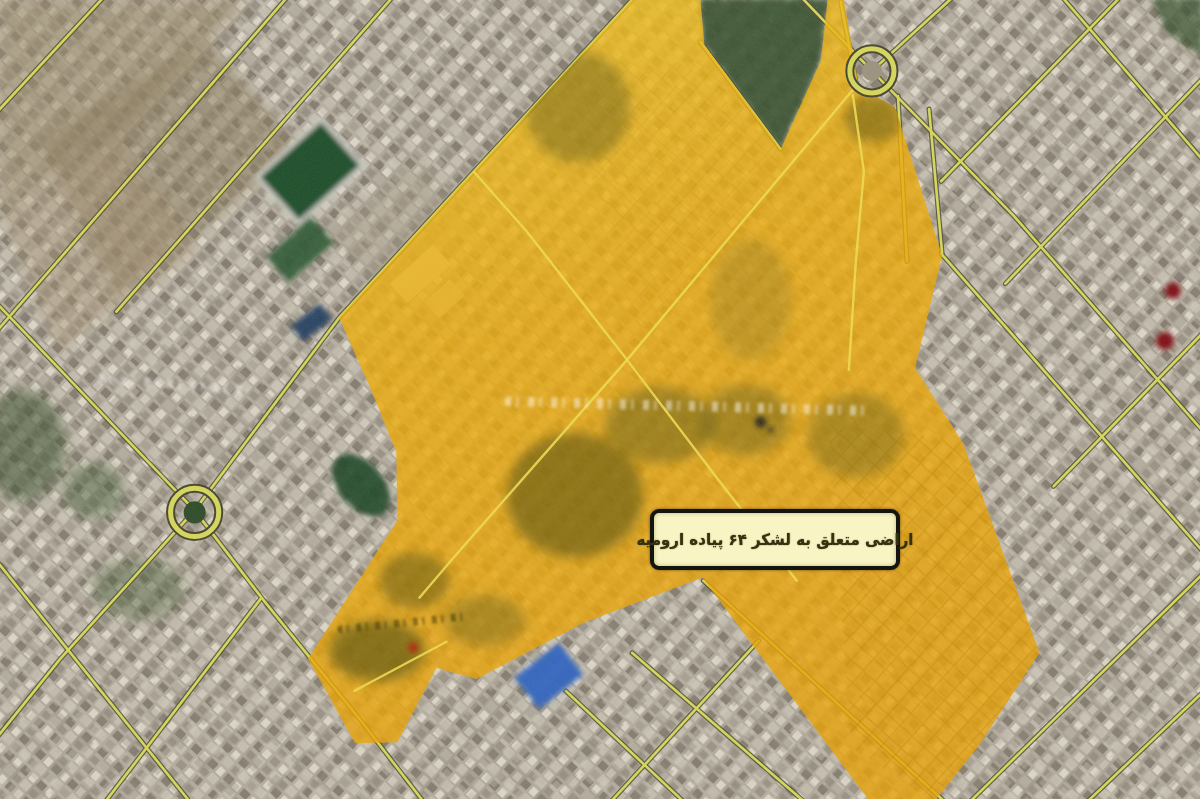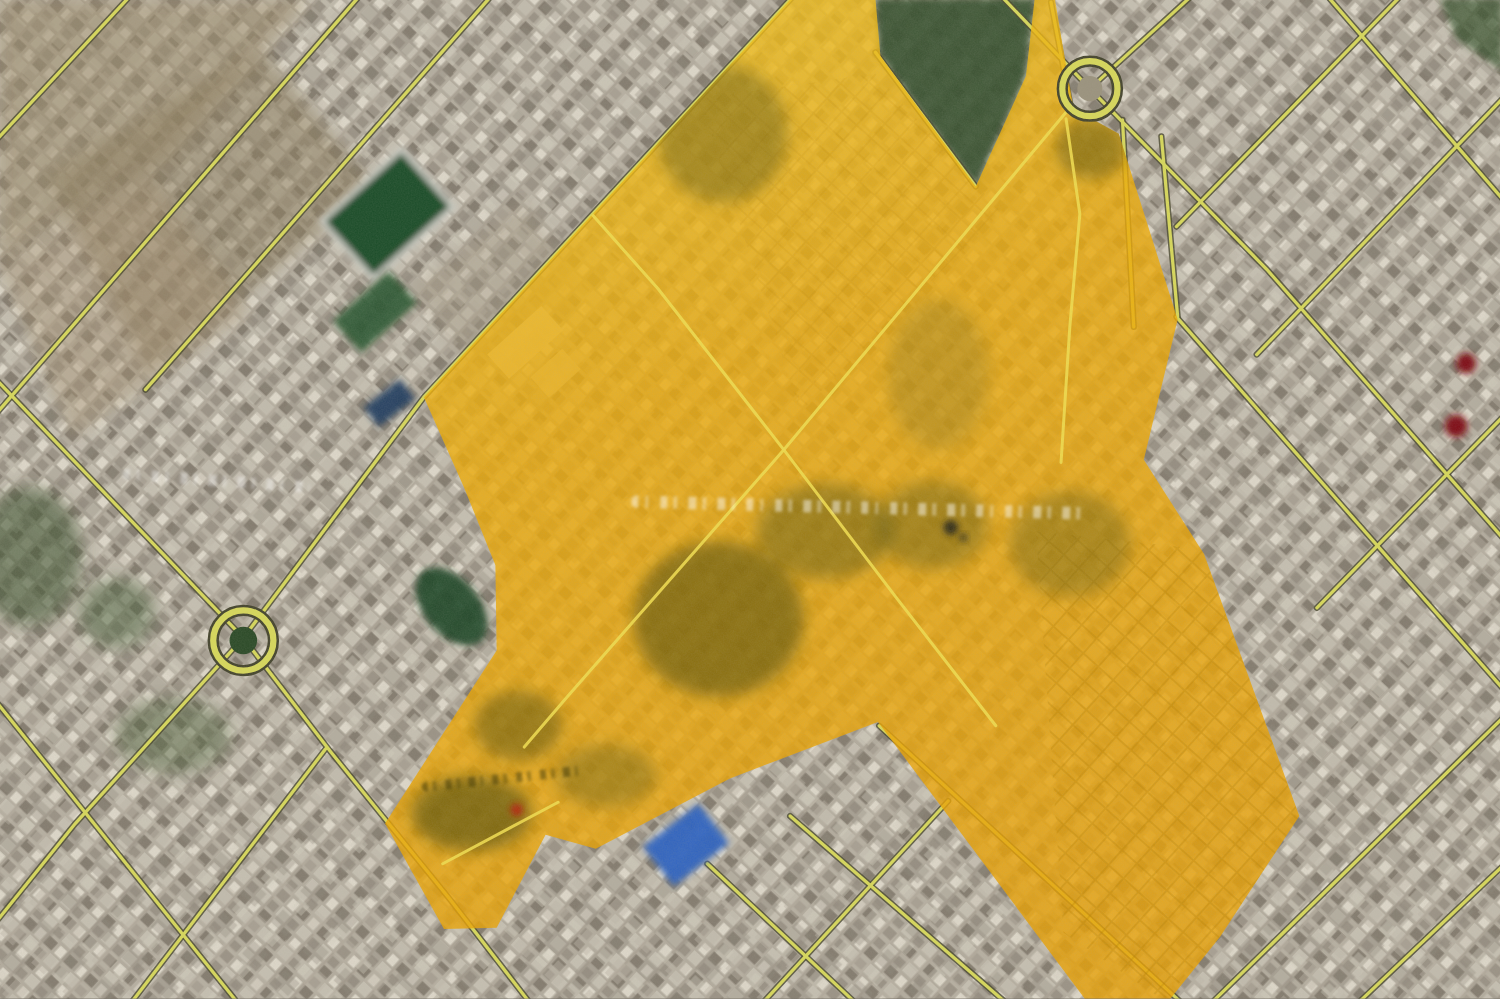--- a/index.html
+++ b/index.html
@@ -215,14 +215,17 @@
       <circle cx="414" cy="647" r="5" fill="#b02a10" filter="url(#soft2)"></circle>
     </g>
 
     <rect x="0" y="0" width="1200" height="799" filter="url(#speck)" opacity="0.3"></rect>
   </svg>
 
   <div class="scribble white" style="left:505px; top:401px; width:368px; height:10px; transform:rotate(1.5deg);"></div>
   <div class="scribble white" style="left:98px; top:380px; width:150px; height:9px; transform:rotate(4deg); opacity:.45;"></div>
   <div class="scribble dark" style="left:337px; top:619px; width:130px; height:8px; transform:rotate(-6deg);"></div>
 
+  <div class="map-label">
+    <span>اراضی متعلق به لشکر ۶۴ پیاده ارومیه</span>
+  </div>
 
 </div>
 
 </body></html>

